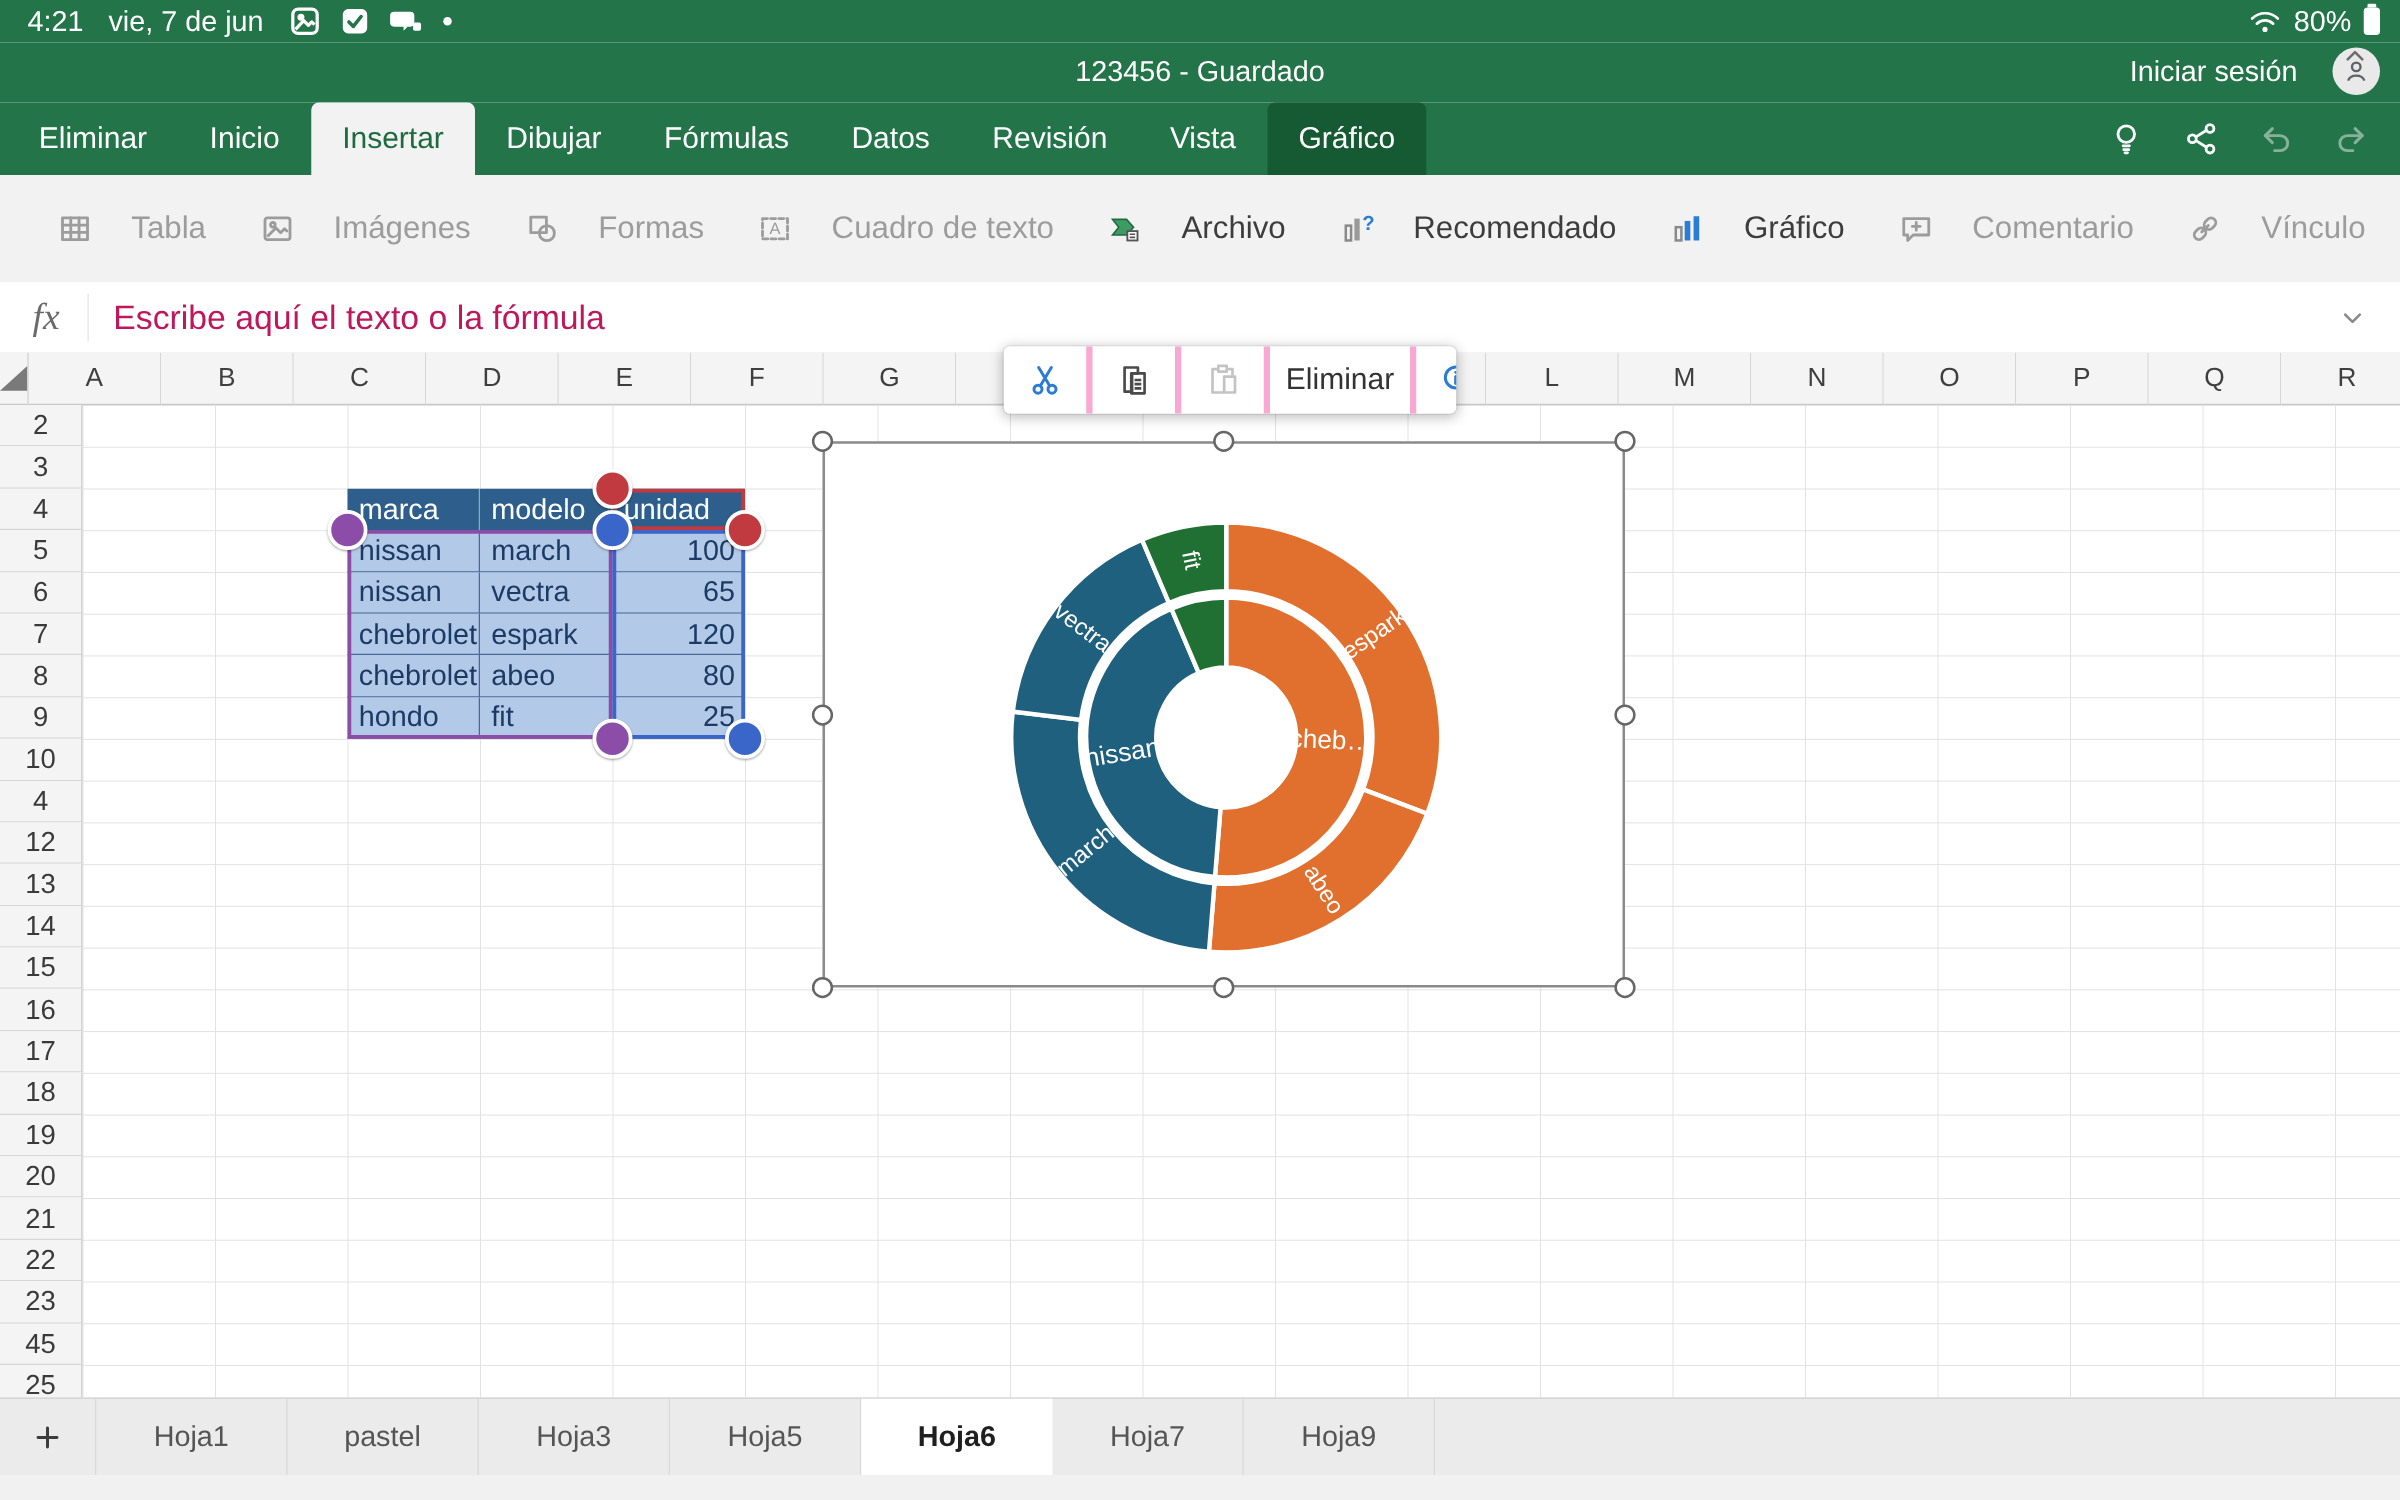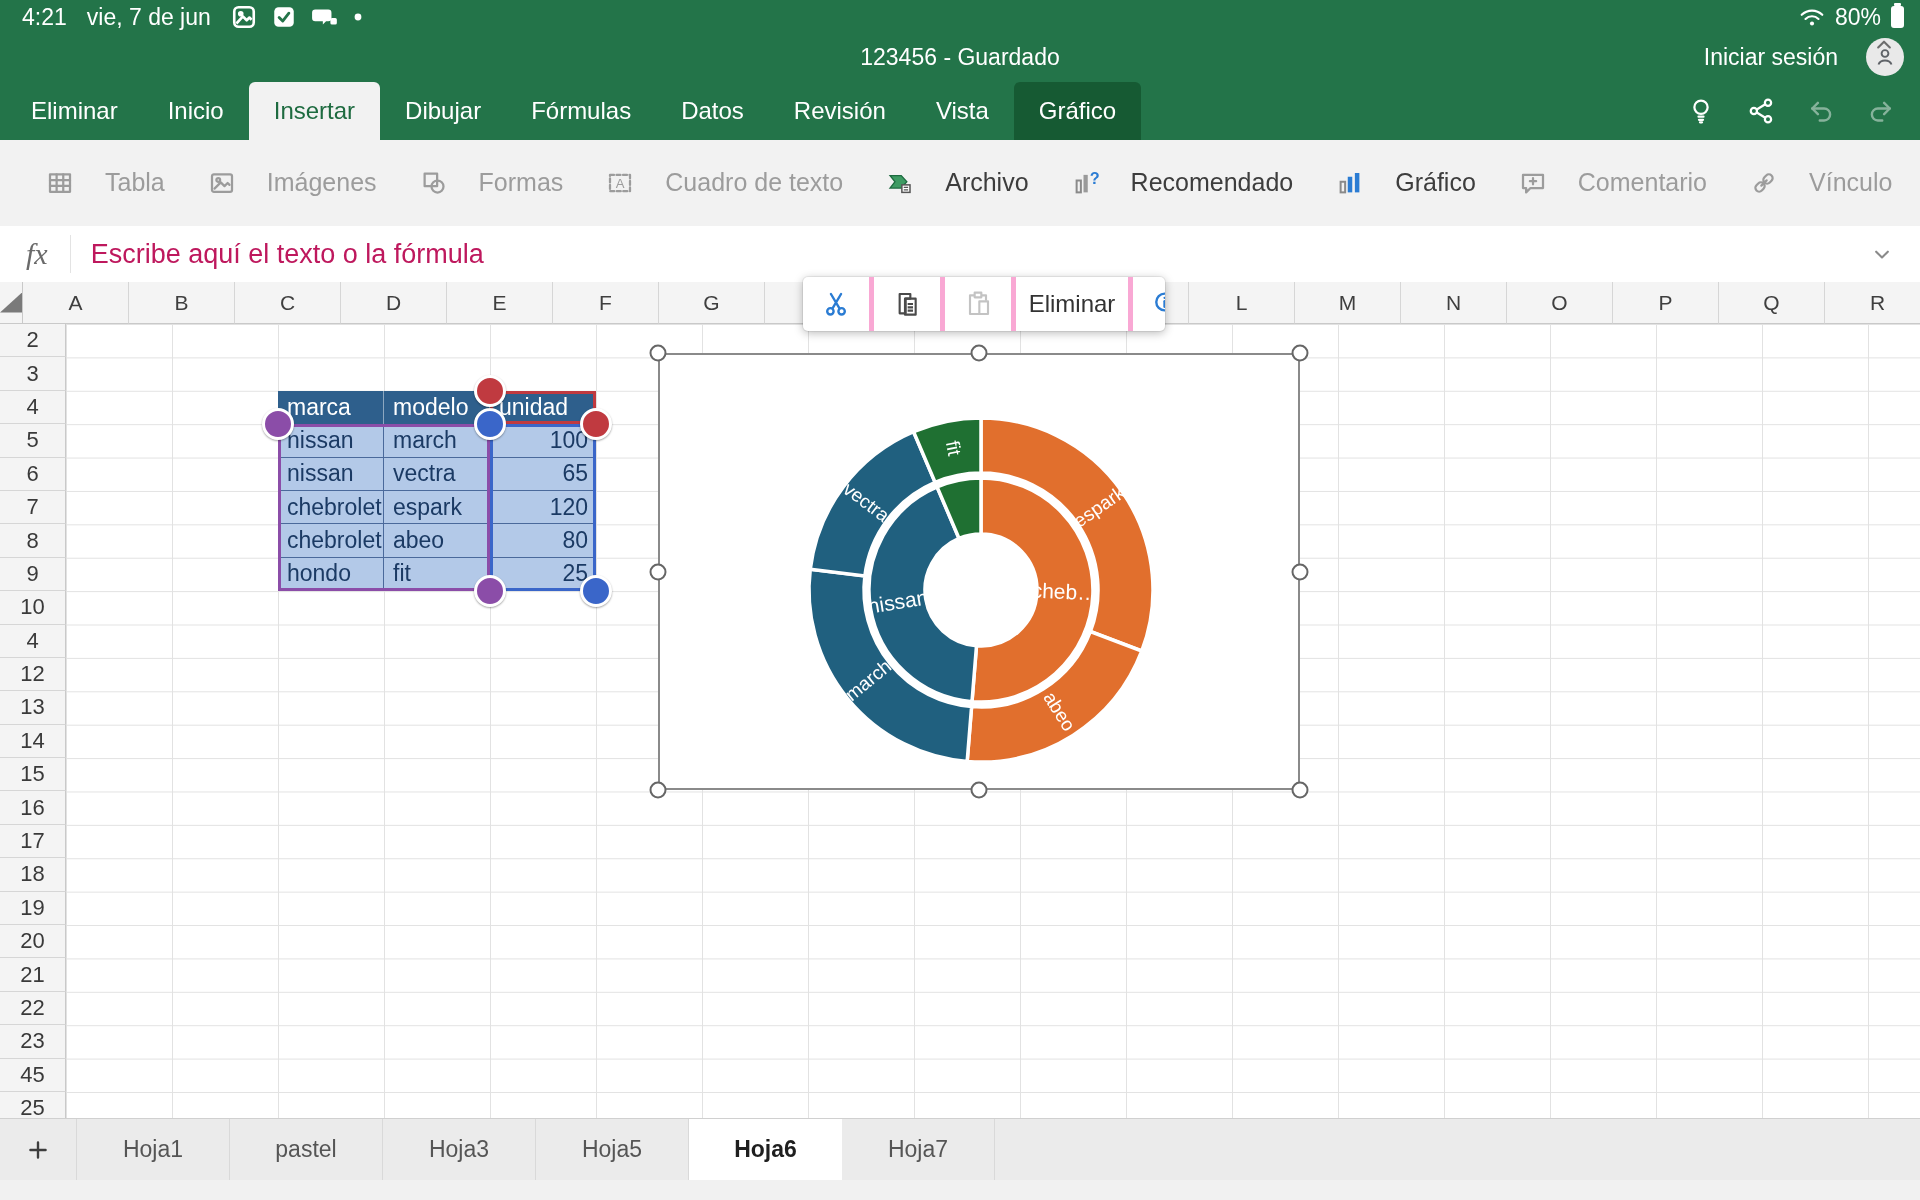--- a/index.html
+++ b/index.html
@@ -527,17 +527,20 @@
       </div>
       <div class="stab">
         <span>Hoja5</span>
       </div>
       <div class="stab active">
         <span>Hoja6</span>
       </div>
       <div class="stab">
         <span>Hoja7</span>
       </div>
+      <div class="stab">
+        <span>Hoja9</span>
+      </div>
     </span>
 </div>
 <div class="bottomstrip">
   
 </div>
 
 </body></html>

